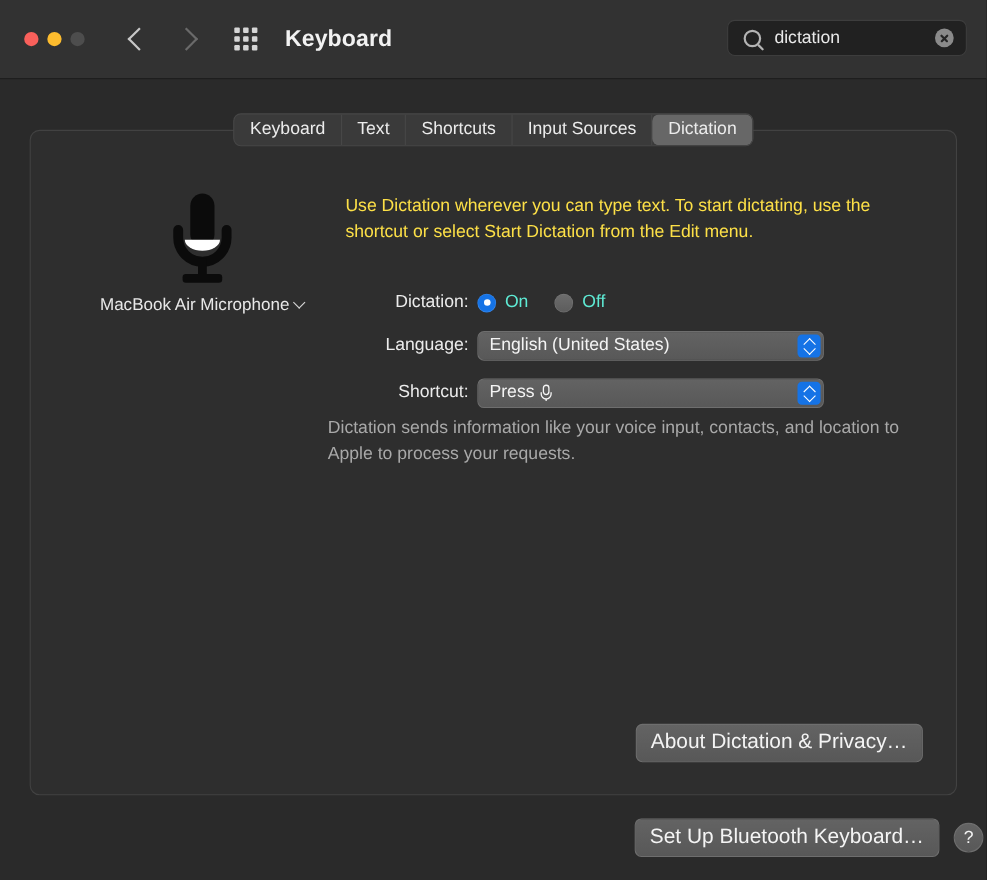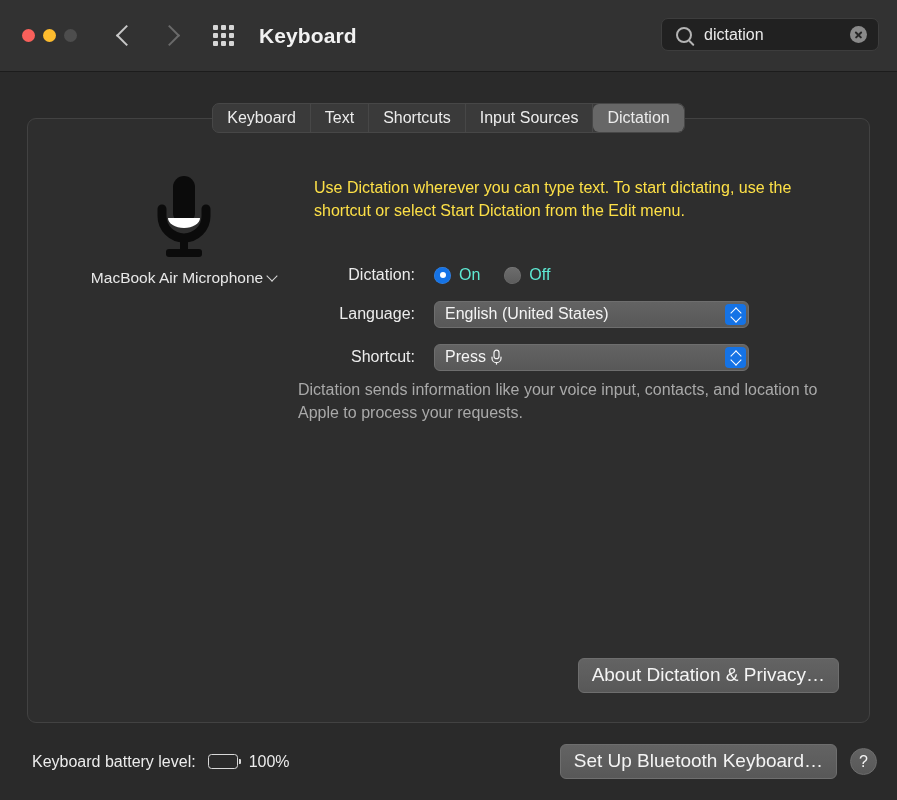--- a/index.html
+++ b/index.html
@@ -249,21 +249,21 @@
     display: flex;
     align-items: center;
     height: 30px;
     margin-top: 0;
   }
   .rowlabel {
     width: 136px;
     text-align: right;
     font-size: 16px;
     color: #ececec;
-    padding-right: 19px;
+    padding-right: 8px;
     box-sizing: border-box;
   }
 
   .radio {
     display: flex;
     align-items: center;
     margin-right: 24px;
   }
   .dot {
     width: 17px;
@@ -400,21 +400,21 @@
   .battfill {
     height: 100%;
     width: 100%;
     background: #d8d8d8;
     border-radius: 1.5px;
   }
   .battpct { margin-left: 11px; }
 
   .bottomright {
     position: absolute;
-    right: 20px;
+    right: 3px;
     display: flex;
     align-items: center;
     gap: 13px;
   }
   .helpbtn {
     width: 27px;
     height: 27px;
     border-radius: 50%;
     background: linear-gradient(#636363, #585858);
     border: 1px solid #6e6e6e;
@@ -534,24 +534,19 @@
         </div>
       </div>
 
       <p class="privacy">Dictation sends information like your voice input, contacts, and location to Apple to process your requests.</p>
     </div>
 
     <button class="pushbtn aboutbtn">About Dictation &amp; Privacy…</button>
   </div>
 
   <div class="bottombar">
-    <div class="battinfo">
-      <span>Keyboard battery level:</span>
-      <span class="battery"><span class="battfill"></span></span>
-      <span class="battpct">100%</span>
-    </div>
     <div class="bottomright">
       <button class="pushbtn">Set Up Bluetooth Keyboard…</button>
       <button class="helpbtn">?</button>
     </div>
   </div>
 
 </div>
 
 </body></html>

